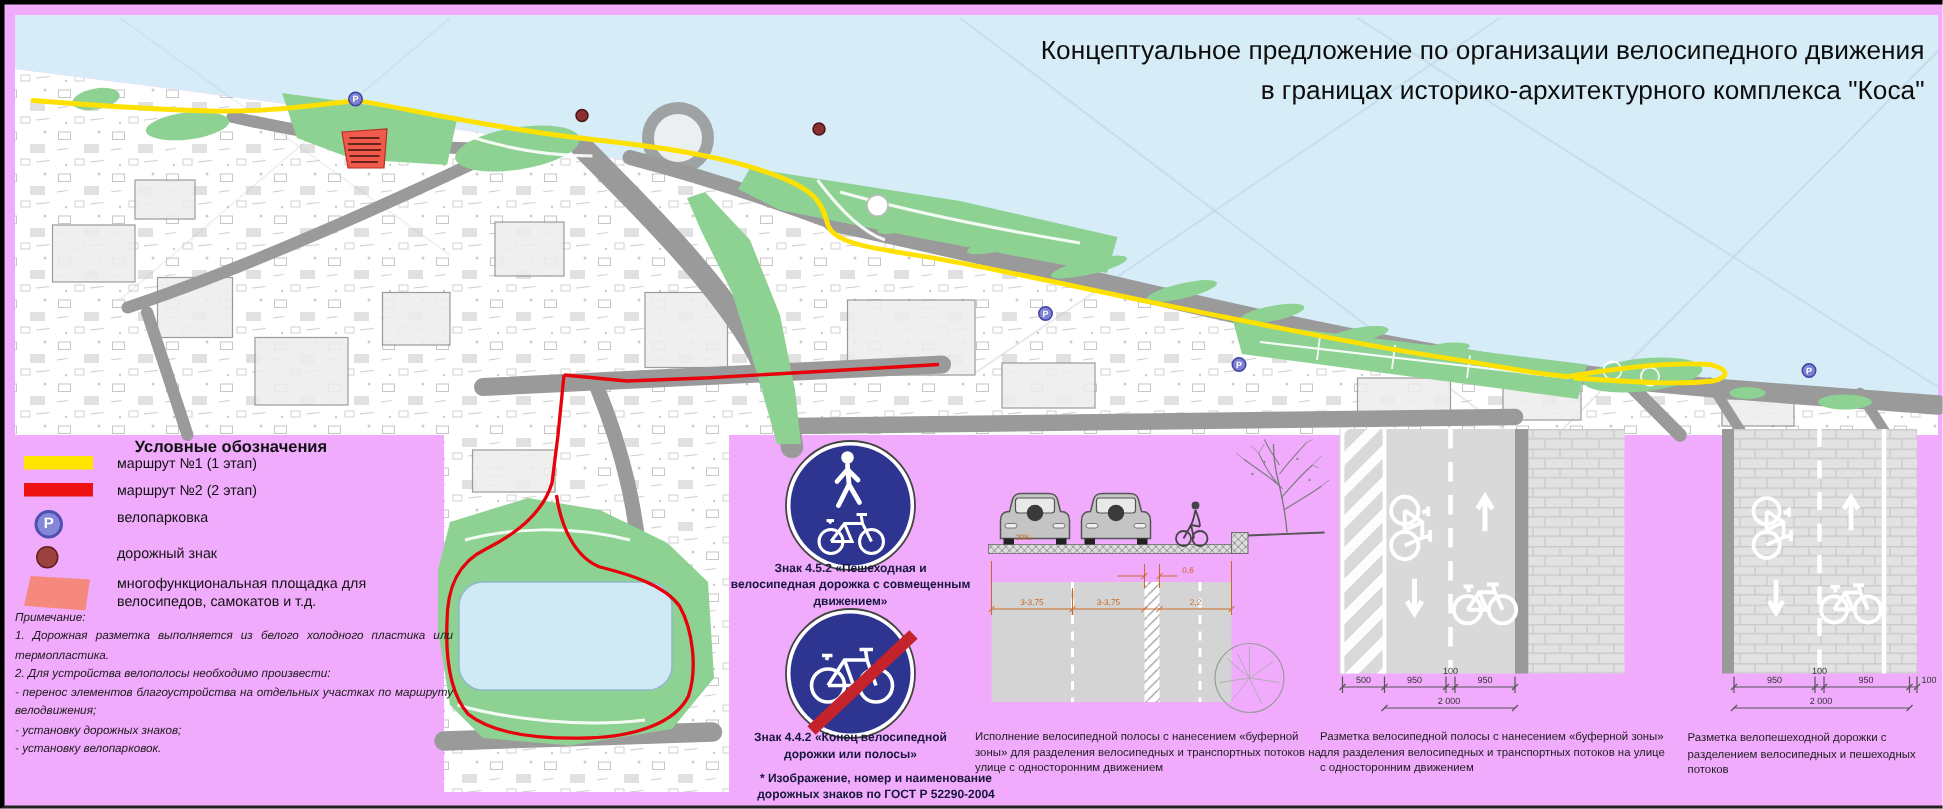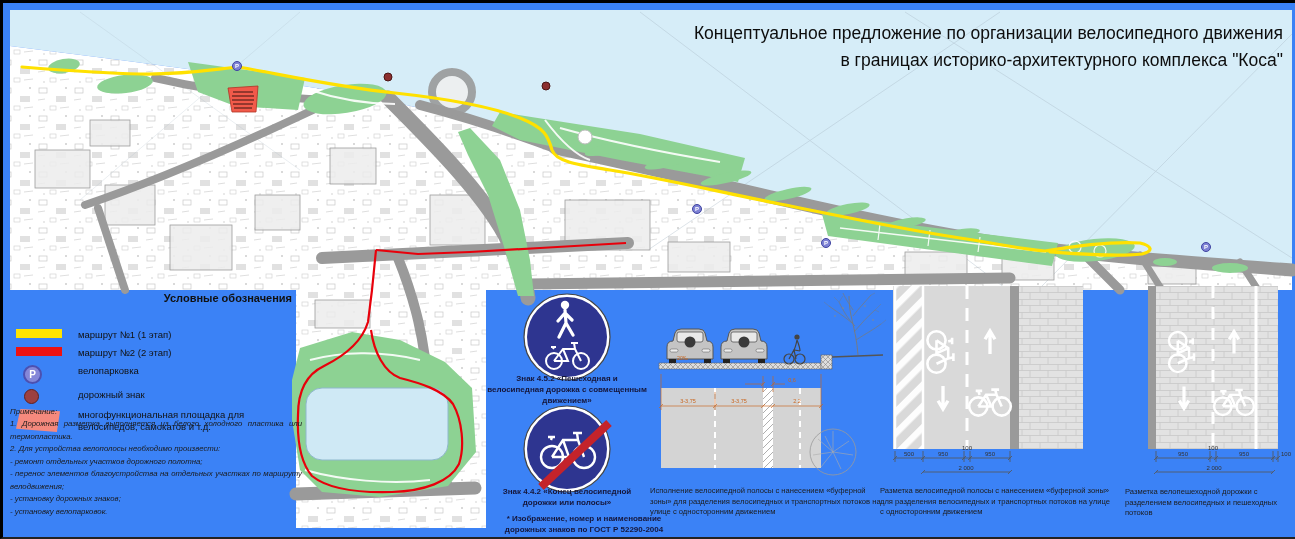--- a/index.html
+++ b/index.html
@@ -1,25 +1,25 @@
 <!DOCTYPE html>
 <html><head>
 <meta charset="utf-8">
 <style>
   html,body{margin:0;padding:0;background:#fff;}
-  .page{position:relative;width:1295px;height:539px;background:#3b82f6;overflow:hidden;
+  .page{position:relative;width:1295px;height:539px;background:#f0abfc;overflow:hidden;
         font-family:"Liberation Sans",sans-serif;color:#111;}
   .frame{position:absolute;inset:0;border-top:3px solid #000;border-left:3px solid #000;
          border-bottom:2px solid #222;pointer-events:none;z-index:50;}
   .map-svg{position:absolute;left:0;top:0;z-index:1;}
   .title{position:absolute;top:20px;right:12px;z-index:10;text-align:right;
          font-size:17.5px;line-height:1.55;color:#0d0d0d;}
   
   .legend{position:absolute;left:16px;top:292px;width:276px;z-index:12;}
-  .legend-title{font-size:11px;font-weight:700;text-align:right;margin-bottom:25px;}
+  .legend-title{font-size:11px;font-weight:700;text-align:center;margin-bottom:0;}
   .legend-row{display:flex;align-items:flex-start;margin-bottom:5px;min-height:13px;}
   .legend-ic{width:48px;flex:0 0 48px;display:flex;align-items:center;}
   .legend-label{font-size:9.5px;line-height:1.25;margin-left:14px;max-width:200px;}
   .sw-bar{width:46px;height:9px;}
   .sw-p{width:15px;height:15px;border-radius:50%;background:#8487d8;border:2px solid #4c50b0;
         color:#fff;font-size:10px;font-weight:700;display:flex;align-items:center;justify-content:center;margin-left:7px;}
   .sw-dot{width:13px;height:13px;border-radius:50%;background:#9c4040;border:1px solid #63201d;margin-left:8px;}
   .sw-area{width:44px;height:23px;background:#f5897d;
            clip-path:polygon(10% 0,100% 10%,93% 100%,0 86%);}
   
@@ -246,21 +246,20 @@
           <span class="sw-area"></span>
         </span>
       <span class="legend-label">многофункциональная площадка для велосипедов, самокатов и т.д.</span>
     </div>
   </div>
 
   <div class="notes">
     <div>Примечание:</div>
     <div>1. Дорожная разметка выполняется из белого холодного пластика или термопластика.</div>
     <div>2. Для устройства велополосы необходимо произвести:</div>
-    <div>- ремонт отдельных участков дорожного полотна;</div>
     <div>- перенос элементов благоустройства на отдельных участках по маршруту велодвижения;</div>
     <div>- установку дорожных знаков;</div>
     <div>- установку велопарковок.</div>
   </div>
 
   <svg class="panel-svg" style="left:517px;top:287px" width="100" height="100" viewBox="0 0 100 100">
     <circle cx="50" cy="50" r="43" fill="#fff" stroke="#444" stroke-width="1.2"></circle>
     <circle cx="50" cy="50" r="40" fill="#2e3590"></circle>
     <g stroke="#fff" stroke-width="3.2" stroke-linecap="round" fill="none">
       <circle cx="48" cy="18" r="4.2" fill="#fff" stroke="none"></circle>

